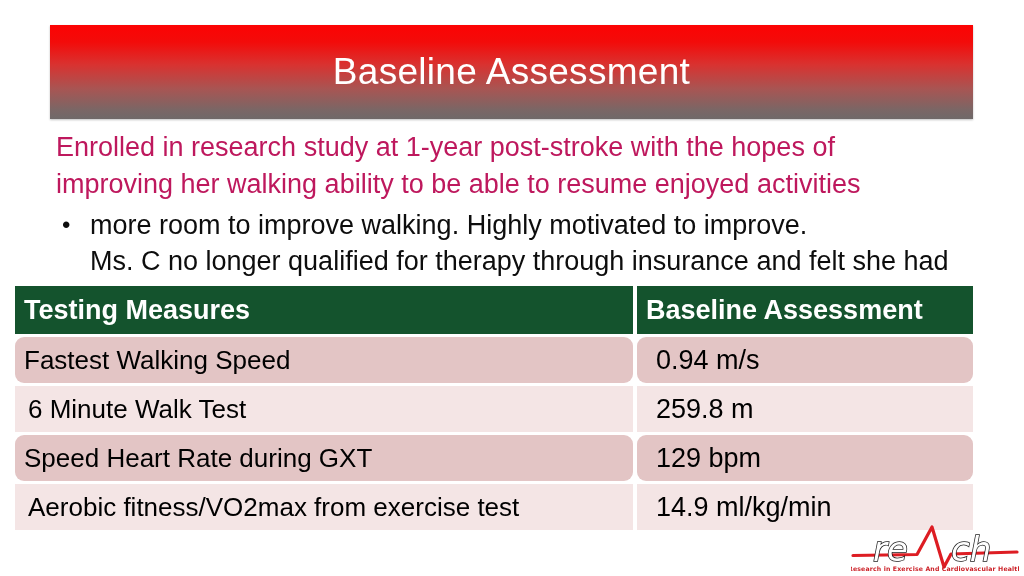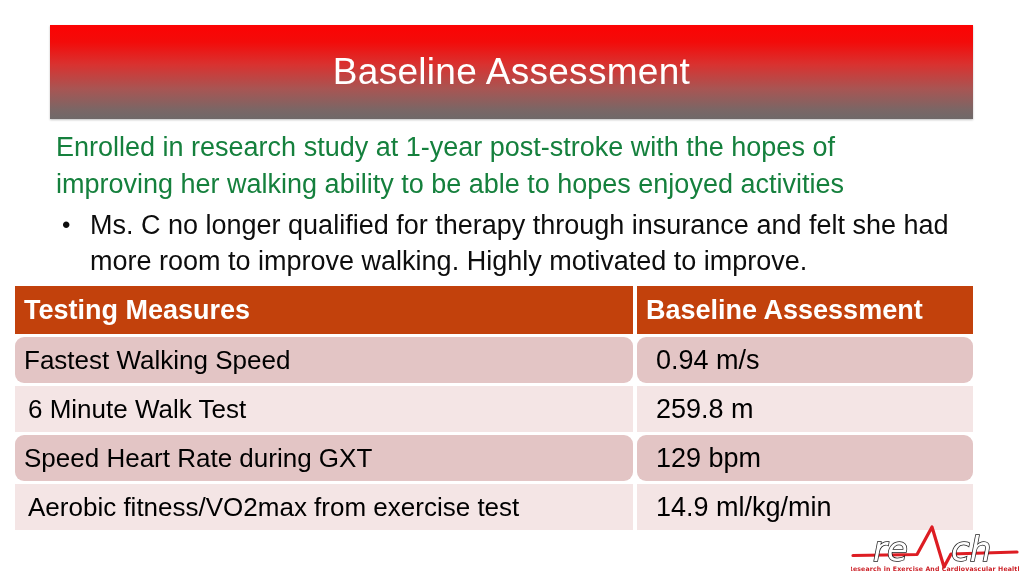--- a/index.html
+++ b/index.html
@@ -31,21 +31,21 @@
     font-weight: 400;
   }
 
   
   .intro {
     position: absolute;
     left: 56px; top: 129px;
     width: 910px;
     font-size: 27px;
     line-height: 37px;
-    color: #15803d;
+    color: #be185d;
   }
 
   
   .bullet-row {
     position: absolute;
     left: 62px; top: 207px;
     width: 910px;
     display: flex;
     font-size: 27px;
     line-height: 36px;
@@ -67,21 +67,21 @@
   }
   .cell {
     display: flex;
     align-items: center;
     padding-left: 9px;
     box-sizing: border-box;
     white-space: nowrap;
     overflow: hidden;
   }
   .cell.th {
-    background: #c2410c;
+    background: #14532d;
     color: #ffffff;
     font-weight: bold;
     font-size: 27px;
   }
   .cell.band-dark  { background: #e3c5c5; border-radius: 9px; }
   .cell.band-light { background: #f4e5e5; padding-left: 13px; }
   .cell.measure { font-size: 26px; color: #000; }
   .cell.value   { font-size: 27px; color: #000; padding-left: 19px; }
 
   
@@ -112,28 +112,28 @@
 <body>
 
 <div class="slide">
 
   <div class="banner">
     <div class="banner-title">Baseline Assessment</div>
   </div>
 
   <div class="intro">
     <div>Enrolled in research study at 1-year post-stroke with the hopes of</div>
-    <div>improving her walking ability to be able to hopes enjoyed activities</div>
+    <div>improving her walking ability to be able to resume enjoyed activities</div>
   </div>
 
   <div class="bullet-row">
     <div class="bullet-marker">•</div>
     <div>
+      <div>more room to improve walking. Highly motivated to improve.</div>
       <div>Ms. C no longer qualified for therapy through insurance and felt she had</div>
-      <div>more room to improve walking. Highly motivated to improve.</div>
     </div>
   </div>
 
   <div class="assessment-table">
     <div class="cell th">Testing Measures</div>
     <div class="cell th">Baseline Assessment</div>
 
     <div class="cell band-dark measure">Fastest Walking Speed</div>
     <div class="cell band-dark value">0.94 m/s</div>
 

